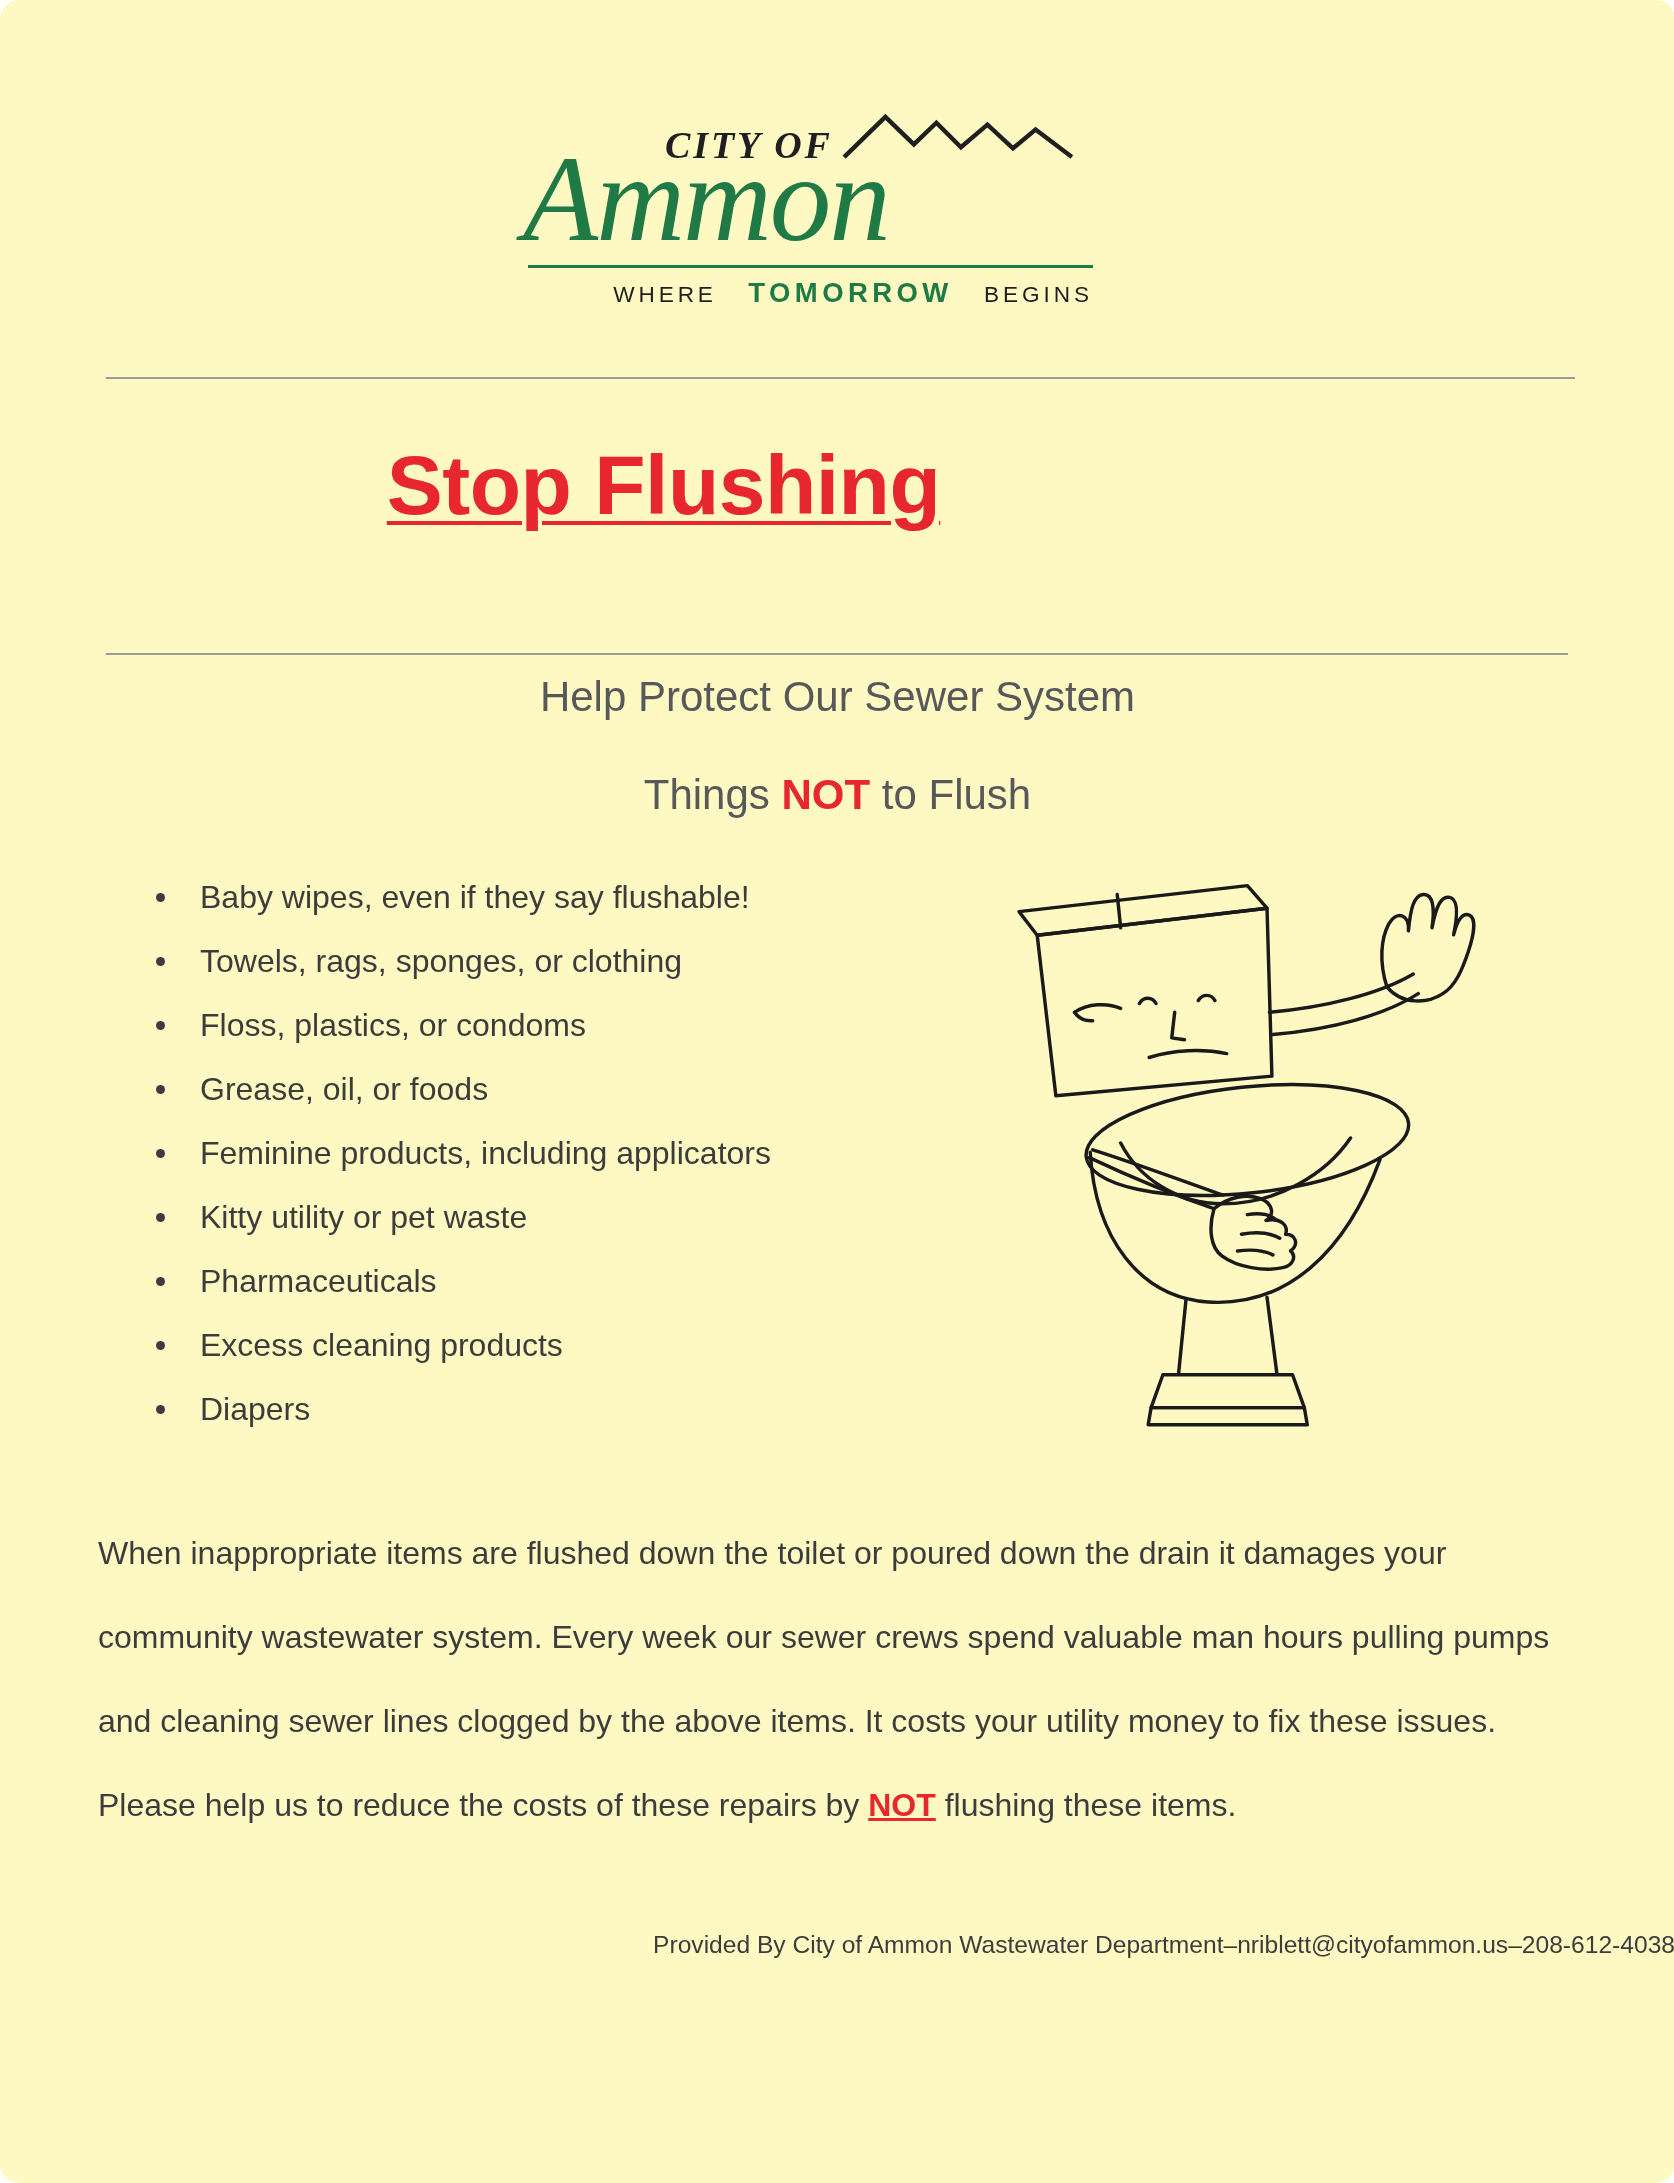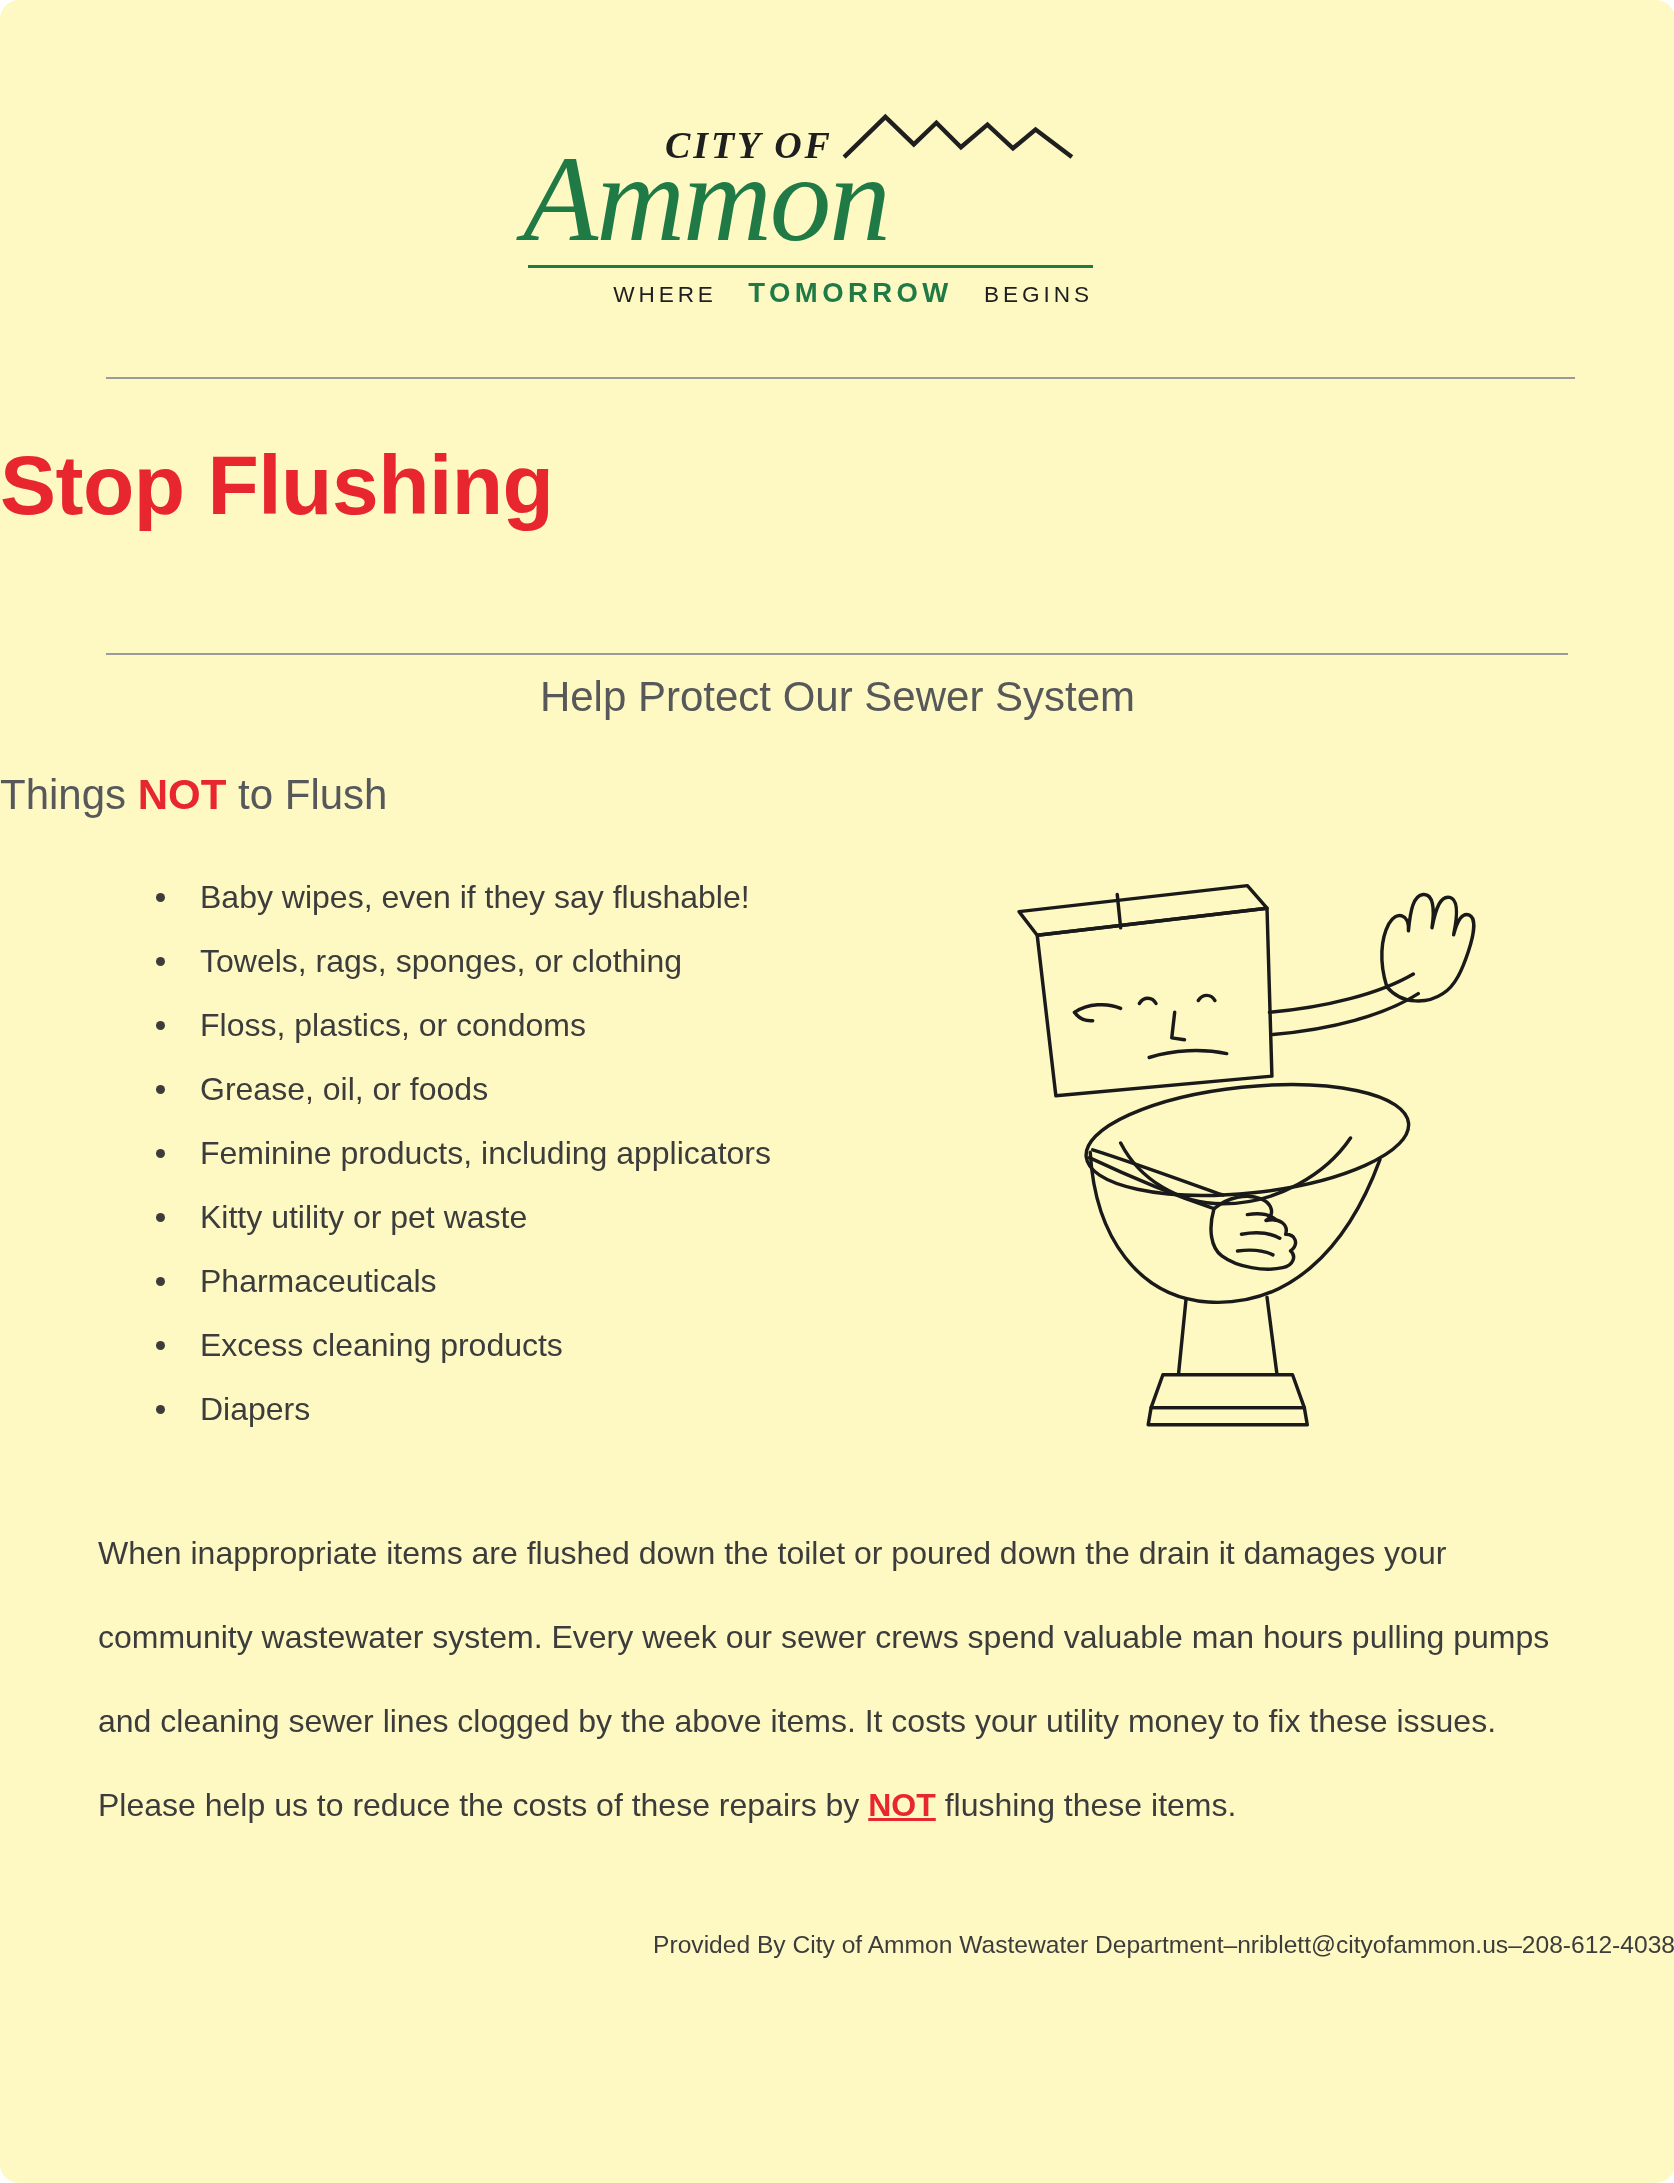--- a/index.html
+++ b/index.html
@@ -116,44 +116,46 @@
     top: 653px;
     width: 1462px;
   }
 
   
   .title {
     position: absolute;
     top: 437px;
     left: 0;
     width: 1327px;
+    text-align: center;
     font-size: 84px;
     font-weight: bold;
     color: #e8262d;
+    text-decoration: underline;
     text-decoration-thickness: 4.4px;
     text-underline-offset: 6.9px;
     letter-spacing: -0.5px;
   }
 
   
   .subhead1 {
     position: absolute;
     top: 673px;
     left: 0;
     width: 1675px;
     text-align: center;
     font-size: 42px;
     color: #57585a;
   }
   .subhead2 {
     position: absolute;
     top: 771px;
     left: 0;
     width: 1675px;
-    text-align: left;
+    text-align: center;
     font-size: 42px;
     color: #57585a;
   }
   .subhead2 .not {
     color: #e8262d;
     font-weight: bold;
   }
 
   
   .list {

